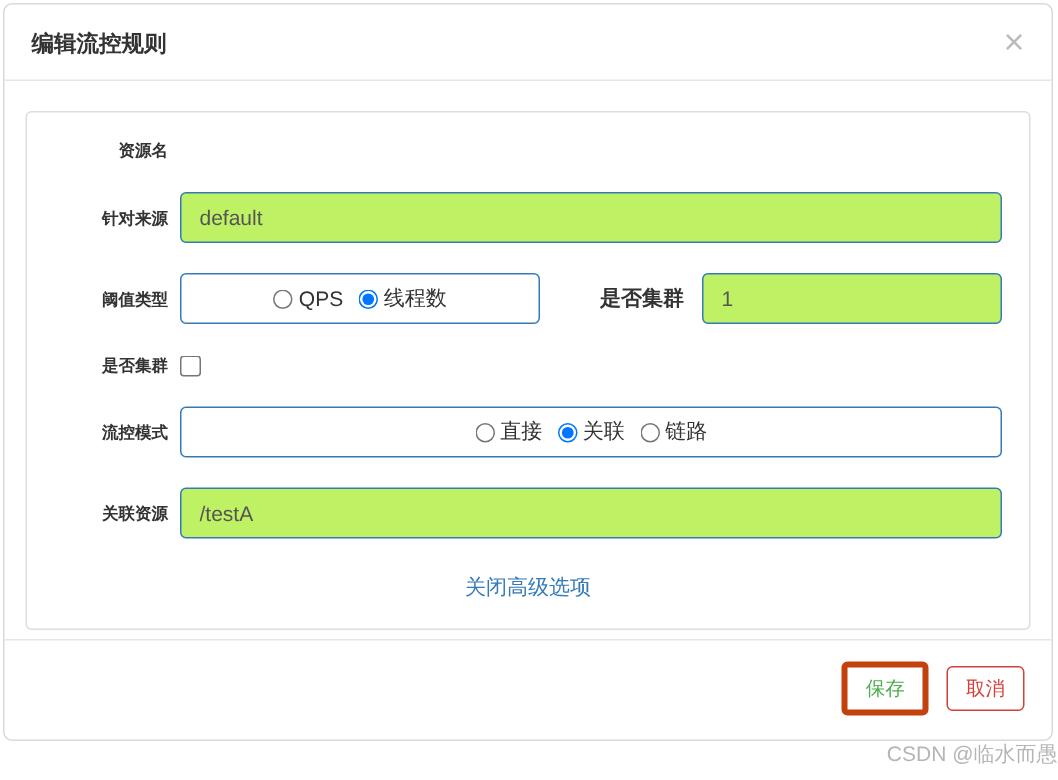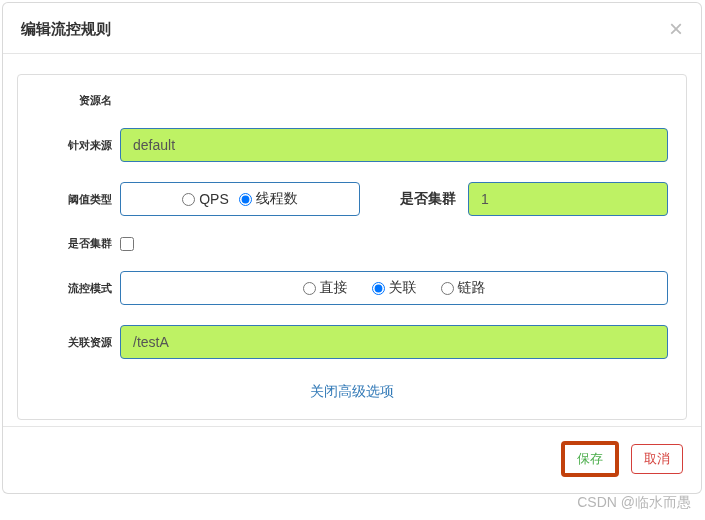--- a/index.html
+++ b/index.html
@@ -88,21 +88,21 @@
     }
     .radio-item {
       display: flex;
       align-items: center;
       gap: 4px;
       cursor: pointer;
       font-weight: normal;
     }
     input[type="radio"] { cursor: pointer; }
     input[type="checkbox"] { cursor: pointer; width: 14px; height: 14px; }
-    .mode-group { flex: 1; justify-content: center; gap: 24px; }
+    .mode-group { flex: 1; justify-content: center; gap: 10px; }
     .threshold-row .radio-group { width: 240px; }
     .threshold-row .form-control { width: 200px; flex: none; }
     .threshold-row .spacer { flex: 1; }
     .adv-toggle {
       text-align: center;
       color: #337ab7;
       cursor: pointer;
       padding: 4px 0 8px 0;
       font-size: 14px;
     }
@@ -118,21 +118,21 @@
       border-radius: 4px;
       background: #fff;
       cursor: pointer;
       margin-left: 8px;
     }
     .btn-success { border: 4px solid #c2410c; color: #4cae4c; }
     .btn-cancel { border: 1px solid #d43f3a; color: #d43f3a; }
     .watermark {
       position: absolute;
       bottom: 8px;
-      right: 14px;
+      right: 0;
       color: rgba(120,120,120,0.55);
       font-size: 14px;
       pointer-events: none;
     }
   </style>
 </head>
 <body>
 
 <div class="modal">
   <div class="modal-header">

